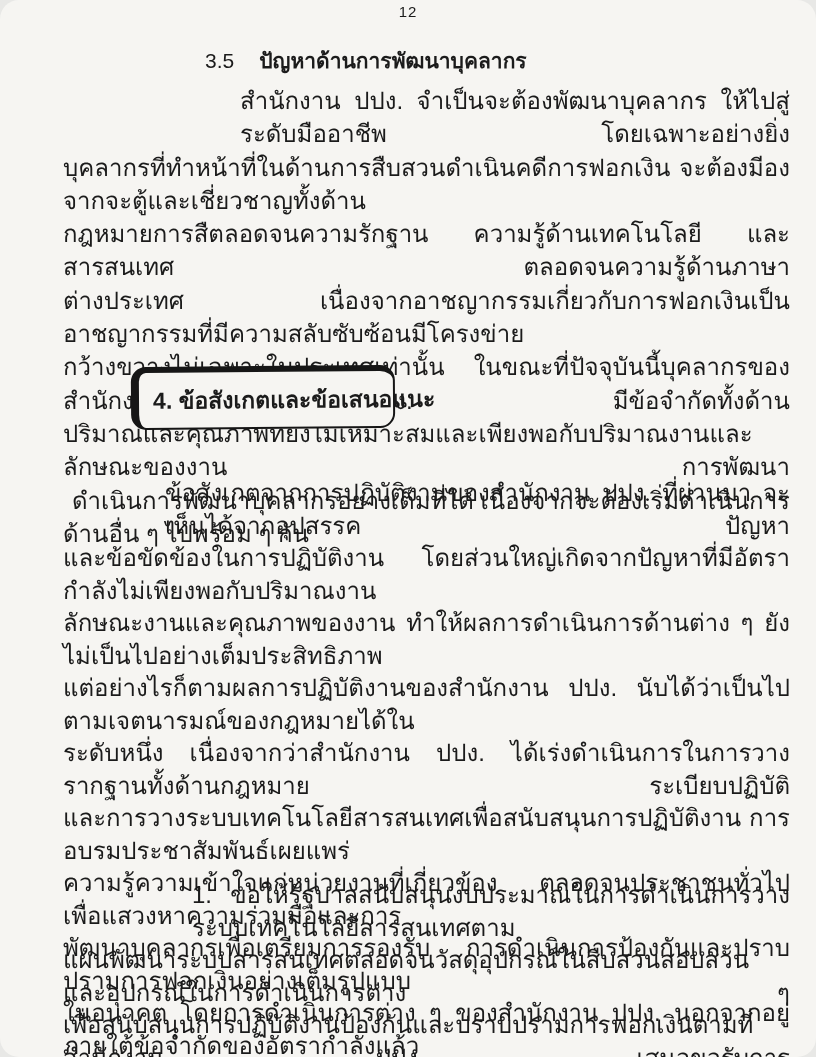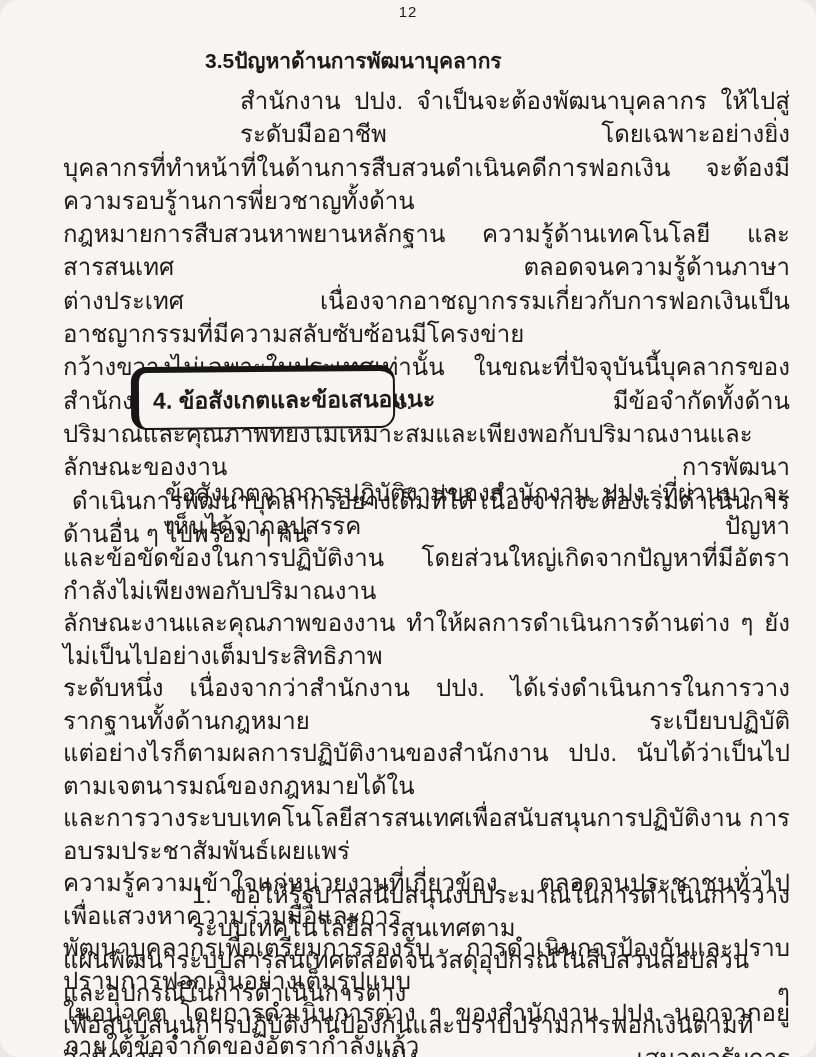--- a/index.html
+++ b/index.html
@@ -28,22 +28,22 @@
     letter-spacing: 1px;
   }
   .heading-35 {
     position: absolute;
     left: 205px;
     top: 44px;
     font-size: 21px;
     white-space: nowrap;
   }
   .heading-35 .num {
-    font-weight: bold;
-    margin-right: 0;
+    font-weight: normal;
+    margin-right: 25px;
   }
   .heading-35 .title {
     font-weight: bold;
   }
   .para {
     position: absolute;
     left: 63px;
     width: 727px;
     font-size: 24px;
   }
@@ -91,38 +91,38 @@
 <div class="page">
 
   <div class="page-number">12</div>
 
   <div class="heading-35">
     <span class="num">3.5</span><span class="title">ปัญหาด้านการพัฒนาบุคลากร</span>
   </div>
 
   <div class="para para1">
     <div class="line first">สำนักงาน ปปง.  จำเป็นจะต้องพัฒนาบุคลากร ให้ไปสู่ระดับมืออาชีพ โดยเฉพาะอย่างยิ่ง</div>
-    <div class="line">บุคลากรที่ทำหน้าที่ในด้านการสืบสวนดำเนินคดีการฟอกเงิน  จะต้องมีความรอบรู้านการพี่ยวชาญทั้งด้าน</div>
-    <div class="line">กฎหมายการสืบสวนหาพยานหลักฐาน ความรู้ด้านเทคโนโลยี และสารสนเทศ ตลอดจนความรู้ด้านภาษา</div>
+    <div class="line">บุคลากรที่ทำหน้าที่ในด้านการสืบสวนดำเนินคดีการฟอกเงิน  จะต้องมีองจากจะตู้และเชี่ยวชาญทั้งด้าน</div>
+    <div class="line">กฎหมายการสืตลอดจนความรักฐาน ความรู้ด้านเทคโนโลยี และสารสนเทศ ตลอดจนความรู้ด้านภาษา</div>
     <div class="line">ต่างประเทศ  เนื่องจากอาชญากรรมเกี่ยวกับการฟอกเงินเป็นอาชญากรรมที่มีความสลับซับซ้อนมีโครงข่าย</div>
     <div class="line">กว้างขวางไม่เฉพาะในประเทศเท่านั้น ในขณะที่ปัจจุบันนี้บุคลากรของสำนักงาน ปปง. มีข้อจำกัดทั้งด้าน</div>
     <div class="line">ปริมาณและคุณภาพที่ยังไม่เหมาะสมและเพียงพอกับปริมาณงานและลักษณะของงาน  การพัฒนา</div>
     <div class="line short">ดำเนินการพัฒนาบุคลากรอย่างเต็มที่ได้ เนื่องจากจะต้องเริ่มดำเนินการด้านอื่น ๆ ไปพร้อม ๆ กัน</div>
   </div>
 
   <div class="box4">
     <span class="box-title">4. ข้อสังเกตและข้อเสนอแนะ</span>
   </div>
 
   <div class="para para2">
     <div class="line first">ข้อสังเกตจากการปฏิบัติงานของสำนักงาน ปปง. ที่ผ่านมา จะเห็นได้จากอุปสรรค ปัญหา</div>
     <div class="line">และข้อขัดข้องในการปฏิบัติงาน โดยส่วนใหญ่เกิดจากปัญหาที่มีอัตรากำลังไม่เพียงพอกับปริมาณงาน</div>
     <div class="line">ลักษณะงานและคุณภาพของงาน ทำให้ผลการดำเนินการด้านต่าง ๆ ยังไม่เป็นไปอย่างเต็มประสิทธิภาพ</div>
+    <div class="line">แต่อย่างไรก็ตามผลการปฏิบัติงานของสำนักงาน ปปง. นับได้ว่าเป็นไปตามเจตนารมณ์ของกฎหมายได้ใน</div>
     <div class="line">ระดับหนึ่ง เนื่องจากว่าสำนักงาน ปปง. ได้เร่งดำเนินการในการวางรากฐานทั้งด้านกฎหมาย ระเบียบปฏิบัติ</div>
-    <div class="line">แต่อย่างไรก็ตามผลการปฏิบัติงานของสำนักงาน ปปง. นับได้ว่าเป็นไปตามเจตนารมณ์ของกฎหมายได้ใน</div>
     <div class="line">และการวางระบบเทคโนโลยีสารสนเทศเพื่อสนับสนุนการปฏิบัติงาน การอบรมประชาสัมพันธ์เผยแพร่</div>
     <div class="line">ความรู้ความเข้าใจแก่หน่วยงานที่เกี่ยวข้อง ตลอดจนประชาชนทั่วไป เพื่อแสวงหาความร่วมมือและการ</div>
     <div class="line">พัฒนาบุคลากรเพื่อเตรียมการรองรับ การดำเนินการป้องกันและปราบปรามการฟอกเงินอย่างเต็มรูปแบบ</div>
     <div class="line">ในอนาคต โดยการดำเนินการต่าง ๆ ของสำนักงาน ปปง. นอกจากอยู่ภายใต้ข้อจำกัดของอัตรากำลังแล้ว</div>
 
   </div>
 
   <div class="para para3">
     <div class="line first">1. ขอให้รัฐบาลสนับสนุนงบประมาณในการดำเนินการวางระบบเทคโนโลยีสารสนเทศตาม</div>
     <div class="line">แผนพัฒนาระบบสารสนเทศตลอดจนวัสดุอุปกรณ์ในสืบสวนสอบสวนและอุปกรณ์ในการดำเนินการต่าง ๆ</div>

